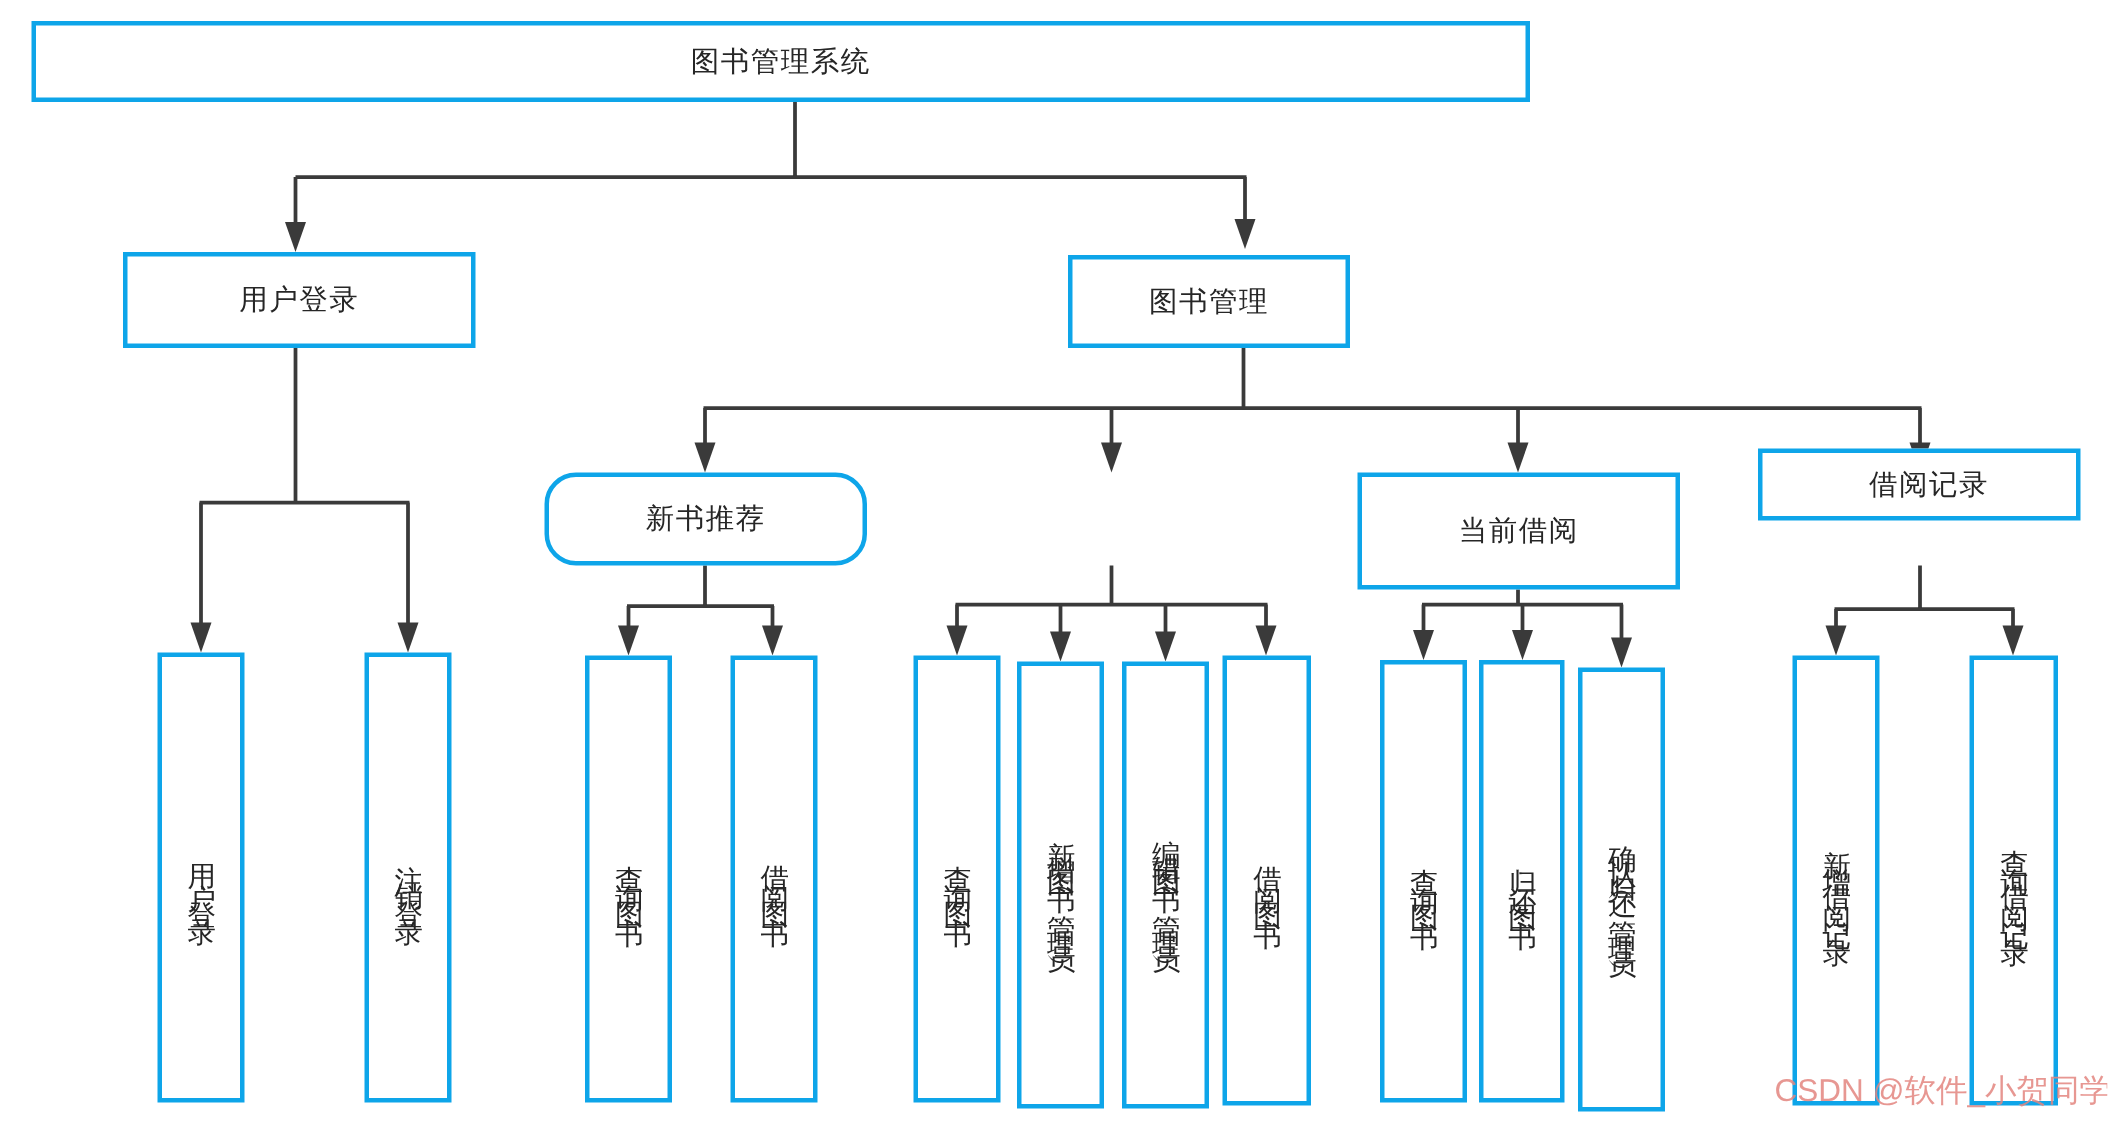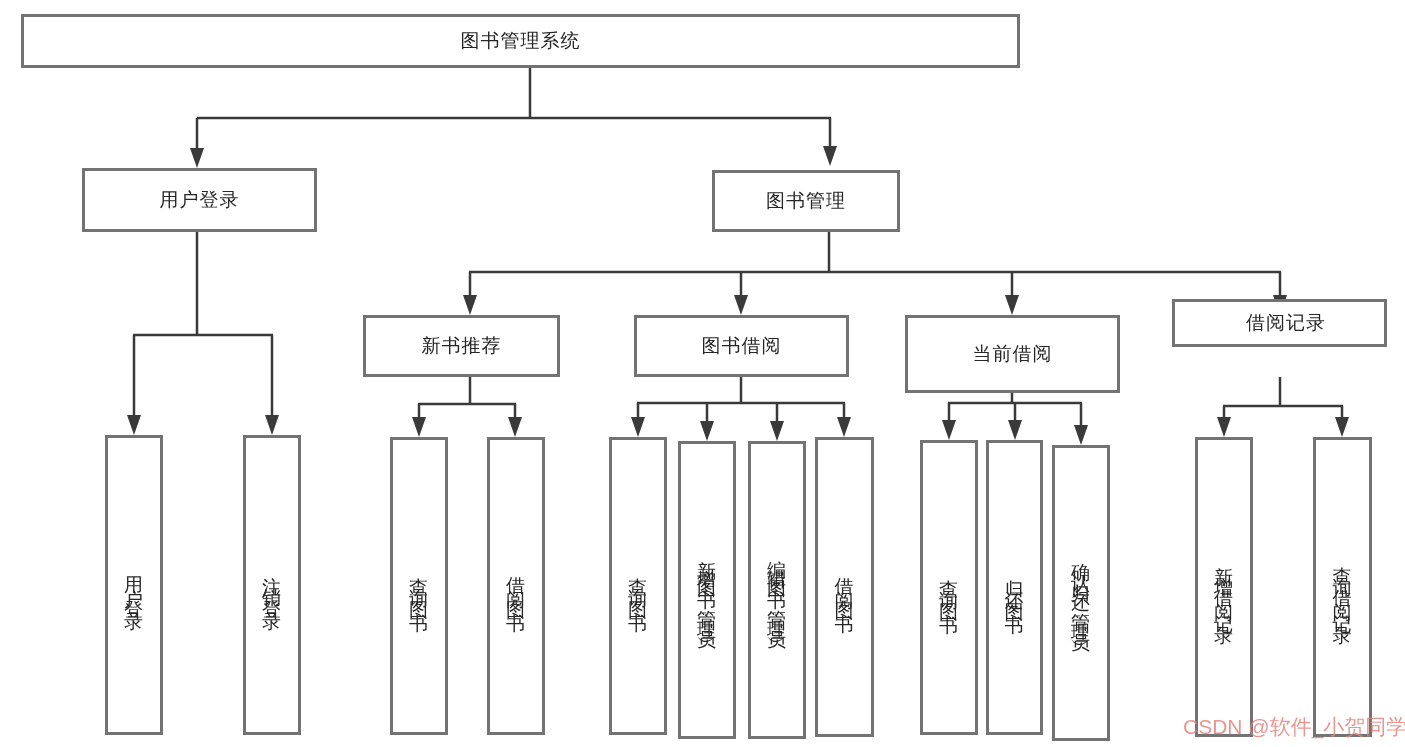--- a/index.html
+++ b/index.html
@@ -17,21 +17,21 @@
   }
   svg.connectors {
     position: absolute;
     left: 0; top: 0;
     width: 1405px; height: 747px;
   }
   .box {
     position: absolute;
     box-sizing: border-box;
     background: #ffffff;
-    border: 3px solid #737373;
+    border: 3px solid #0ea5e9;
     display: flex;
     align-items: center;
     justify-content: center;
     color: #262626;
   }
   .box .hlabel {
     font-size: 19px;
     letter-spacing: 1px;
     white-space: nowrap;
   }
@@ -42,21 +42,21 @@
     letter-spacing: 12px;
     line-height: 1;
     white-space: nowrap;
   }
   .box .vlabel.long { letter-spacing: 10px; }
 
   
   .pos-root   { left: 21px;  top: 14px;  width: 999px; height: 54px; }
   .pos-l2a    { left: 82px;  top: 168px; width: 235px; height: 64px; }
   .pos-l2b    { left: 712px; top: 170px; width: 188px; height: 62px; }
-  .pos-l3a    { left: 363px; top: 315px; width: 197px; height: 62px; }
+  .pos-l3a    { left: 363px; top: 315px; width: 215px; height: 62px; border-radius: 21px; }
   .pos-l3b    { left: 634px; top: 315px; width: 215px; height: 62px; }
   .pos-l3c    { left: 905px; top: 315px; width: 215px; height: 78px; }
   .pos-l3d    { left: 1172px;top: 299px; width: 215px; height: 48px; padding-left: 13px; }
   .pos-g1l1   { left: 105px; top: 435px; width: 58px; height: 300px; }
   .pos-g1l2   { left: 243px; top: 435px; width: 58px; height: 300px; }
   .pos-g2l1   { left: 390px; top: 437px; width: 58px; height: 298px; }
   .pos-g2l2   { left: 487px; top: 437px; width: 58px; height: 298px; }
   .pos-g3l1   { left: 609px; top: 437px; width: 58px; height: 298px; }
   .pos-g3l2   { left: 678px; top: 441px; width: 58px; height: 298px; }
   .pos-g3l3   { left: 748px; top: 441px; width: 58px; height: 298px; }
@@ -130,23 +130,20 @@
   <div class="box pos-l2a">
     <span class="hlabel">用户登录</span>
   </div>
   <div class="box pos-l2b">
     <span class="hlabel">图书管理</span>
   </div>
 
   <div class="box pos-l3a">
     <span class="hlabel">新书推荐</span>
   </div>
-  <div class="box pos-l3b">
-    <span class="hlabel">图书借阅</span>
-  </div>
   <div class="box pos-l3c">
     <span class="hlabel">当前借阅</span>
   </div>
   <div class="box pos-l3d">
     <span class="hlabel">借阅记录</span>
   </div>
 
   <div class="box pos-g1l1">
     <span class="vlabel">用户登录</span>
   </div>

